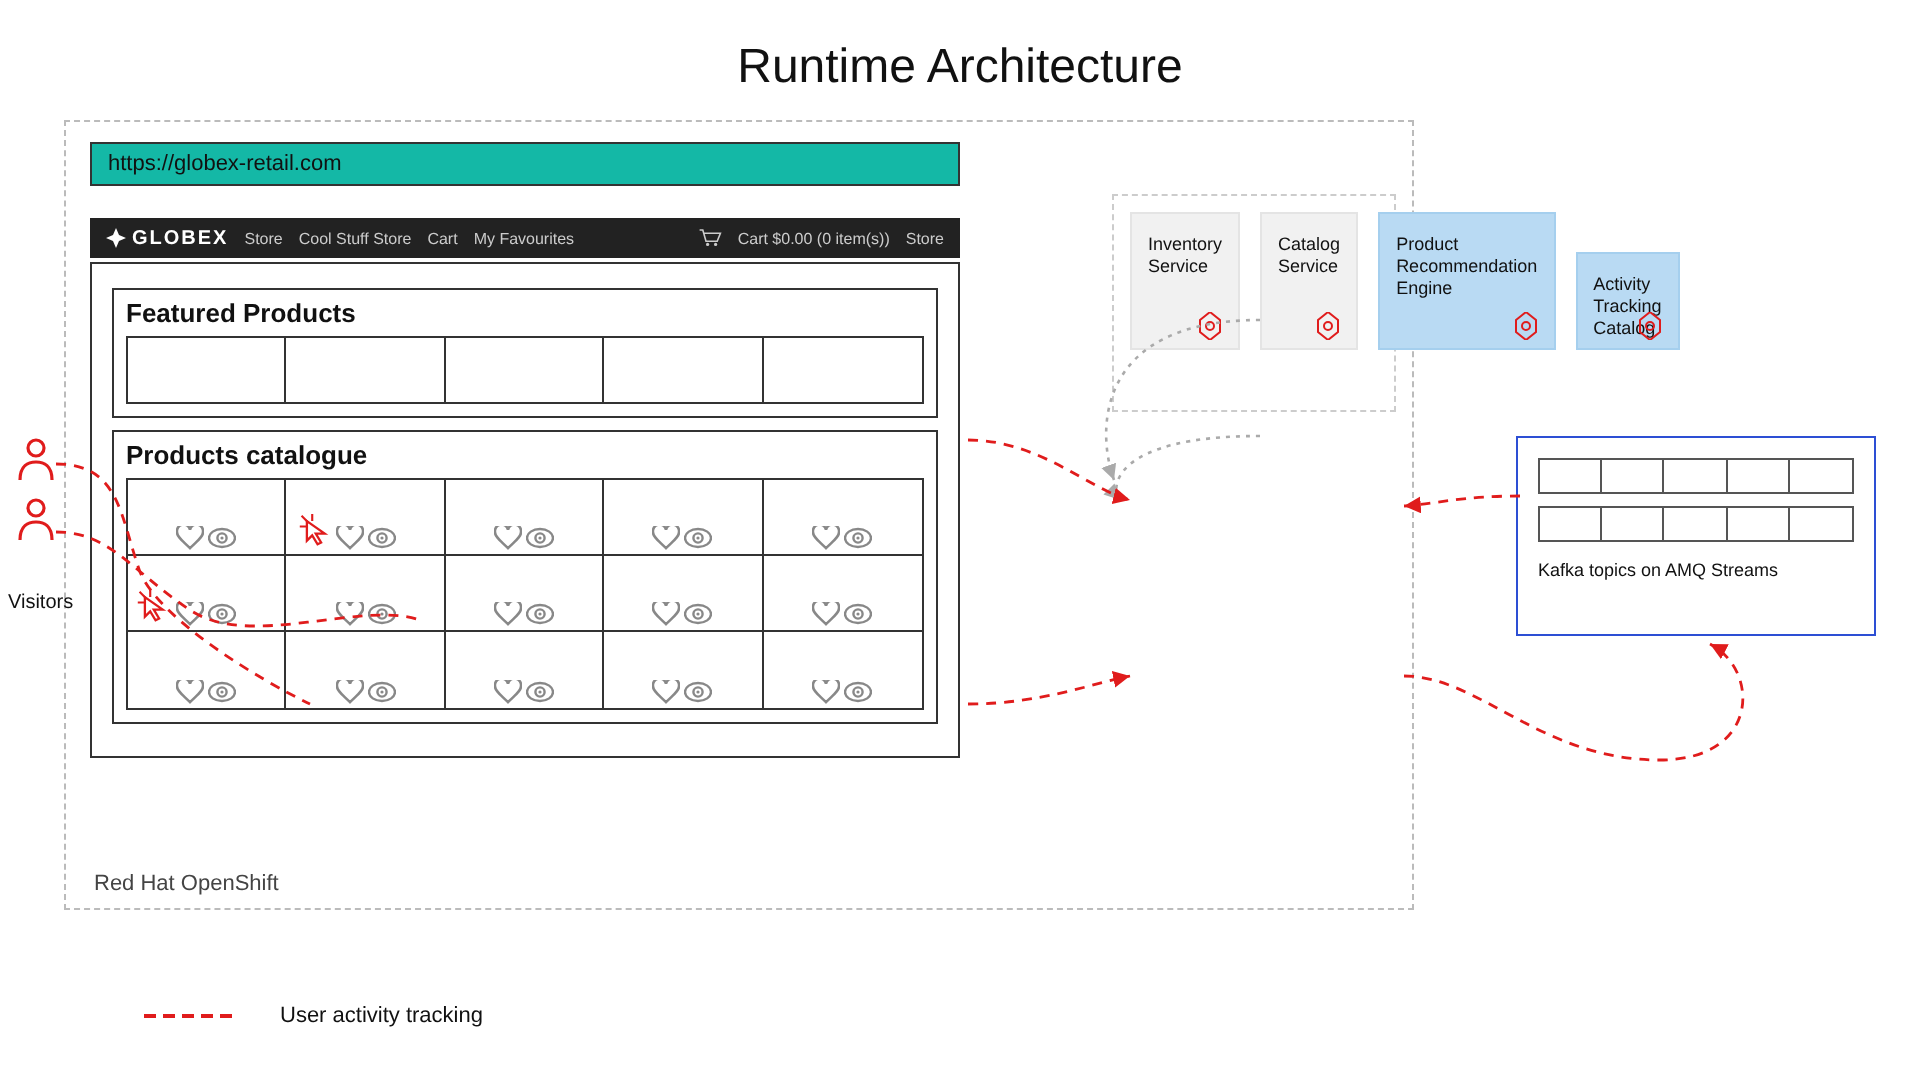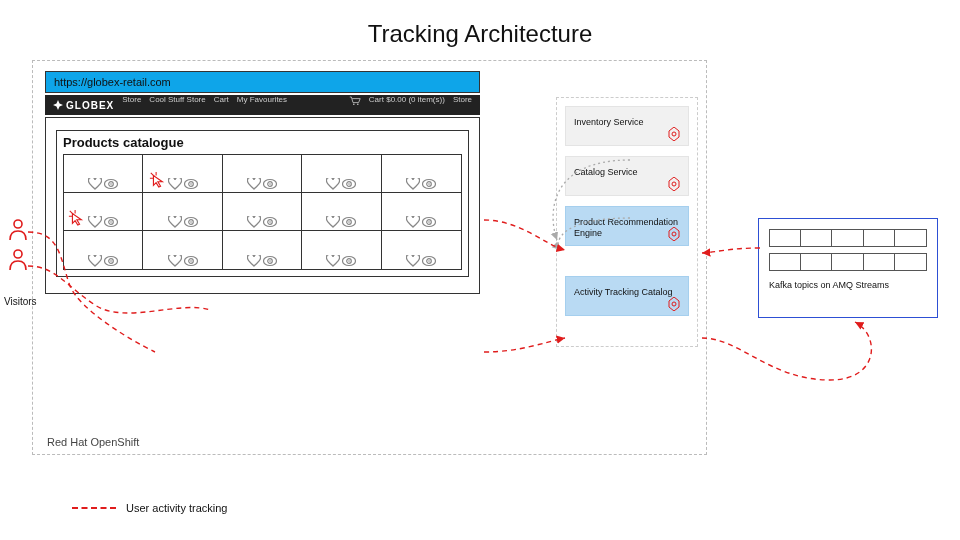--- a/index.html
+++ b/index.html
@@ -21,32 +21,33 @@
     left: 32px; top: 60px;
     width: 675px; height: 395px;
     border: 1.5px dashed #bbb;
     padding: 10px 12px 6px 12px;
   }
   .addr-bar {
     border: 1px solid #333;
     font-size: 11px;
     padding: 4px 8px;
     width: 435px;
-    background: #0ea5e9;
+    background: #14b8a6;
   }
   .nav-bar {
     background: #222;
     color: #ccc;
     width: 435px;
     height: 20px;
     display: flex;
+    align-items: center;
     font-size: 8px;
     gap: 8px;
     padding: 0 8px;
-    margin-top: 2px;
+    margin-top: 16px;
   }
   .nav-bar .brand { font-size: 10px; letter-spacing: 1px; font-weight: 600; color:#fff; display:flex; align-items:center; gap:3px;}
   .nav-bar .spacer { flex: 1; }
   .browser-body {
     border: 1px solid #333;
     width: 435px;
     padding: 6px 6px 10px 6px;
     margin-top: 2px;
     background: #fff;
   }
@@ -82,21 +83,21 @@
   .cat-cell.last-row { border-bottom: none; }
   .heart, .eye { width:14px; height:12px; }
   .heart svg, .eye svg { width:100%; height:100%; display:block; }
 
   .services-box {
     position: absolute;
     right: 8px; top: 36px;
     width: 142px;
     border: 1.5px dashed #ccc;
     padding: 8px 8px 30px 8px;
-    display:flex; flex-direction:column; gap:10px;
+    display:flex; flex-direction:row; gap:10px;
   }
   .svc {
     font-size: 9px;
     padding: 10px 8px 5px 8px;
     background: #f1f1f1;
     border: 1px solid #e4e4e4;
     position: relative;
     min-height: 40px;
     line-height: 1.2;
   }
@@ -126,21 +127,21 @@
   .kafka-label { font-size: 9px; margin-top: 9px; }
 
   .visitor-icons {
     position: absolute; left: 8px; top: 218px;
     display:flex; flex-direction:column; gap:6px; align-items:center;
   }
   .visitor-label { position: absolute; left:4px; top: 296px; font-size:10px; }
 
   .legend {
     position: absolute; left: 72px; bottom: 26px;
-    display:flex; align-items:center; gap:10px;
+    display:flex; align-items:center; gap:24px;
     font-size:11px;
     justify-content:center;
   }
   .legend-line {
     width: 44px; height:0; border-top: 2px dashed #e01c1c;
   }
   svg.overlay {
     position:absolute; left:0; top:0; width:960px; height:540px;
     pointer-events:none;
   }
@@ -177,21 +178,21 @@
       </g>
     <marker id="arr-red" markerWidth="8" markerHeight="8" refX="6" refY="3" orient="auto">
         <path d="M0 0 L6 3 L0 6 Z" fill="#e01c1c"></path>
       </marker>
     <marker id="arr-gray" markerWidth="8" markerHeight="8" refX="6" refY="3" orient="auto">
         <path d="M0 0 L6 3 L0 6 Z" fill="#aaa"></path>
       </marker>
   </defs>
 </svg>
 
-<div class="title">Tracking Architecture</div>
+<div class="title">Runtime Architecture</div>
 
 <div class="openshift-box">
   <div class="addr-bar">https://globex-retail.com</div>
   <div class="nav-bar">
     <span class="brand">
       <svg width="10" height="10" viewBox="0 0 10 10">
           <path d="M5 0 L6.5 3.5 L10 5 L6.5 6.5 L5 10 L3.5 6.5 L0 5 L3.5 3.5 Z" fill="#fff"></path>
         </svg>
       <span>GLOBEX</span>
     </span>
@@ -201,20 +202,30 @@
     <span>My Favourites</span>
     <span class="spacer"></span>
     <svg width="12" height="12" viewBox="0 0 15 12">
         <use href="#cart-ic"></use>
       </svg>
     <span>Cart $0.00 (0 item(s))</span>
     <span>Store</span>
   </div>
   <div class="browser-body">
     <div class="section">
+      <div class="section-title">Featured Products</div>
+      <div class="featured-row">
+        <div></div>
+          <div></div>
+          <div></div>
+          <div></div>
+          <div></div>
+      </div>
+    </div>
+    <div class="section">
       <div class="section-title">Products catalogue</div>
       <div class="cat-grid">
         <div class="cat-cell">
             <span class="heart">
               <svg viewBox="0 0 14 13">
                 <use href="#heart-ic"></use>
               </svg>
             </span>
             <span class="eye">
               <svg viewBox="0 0 14 12">

